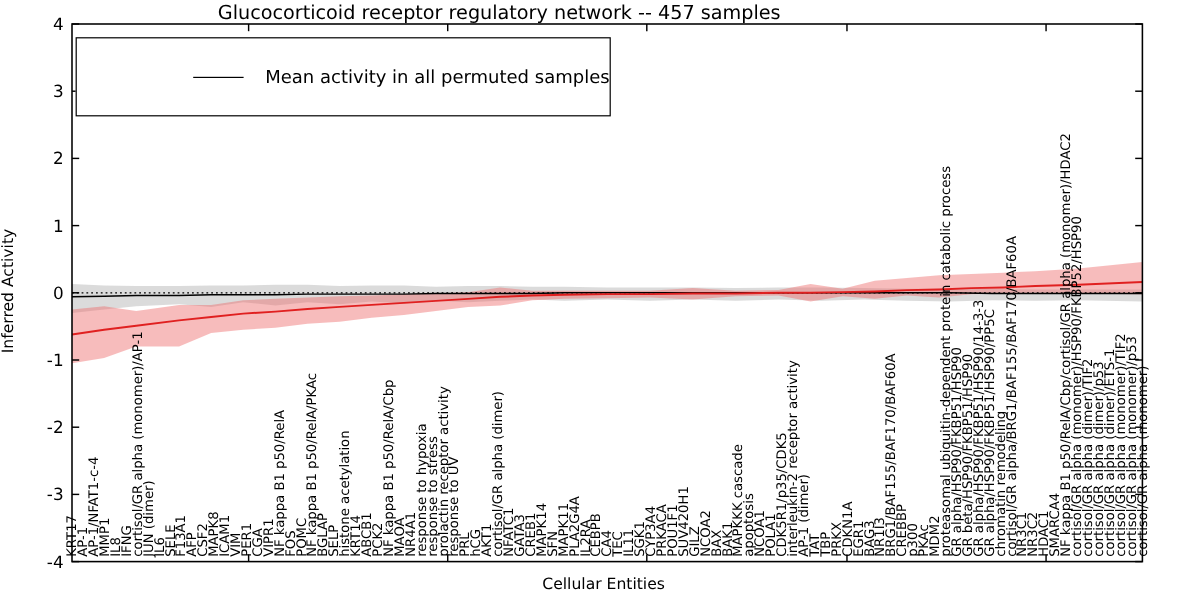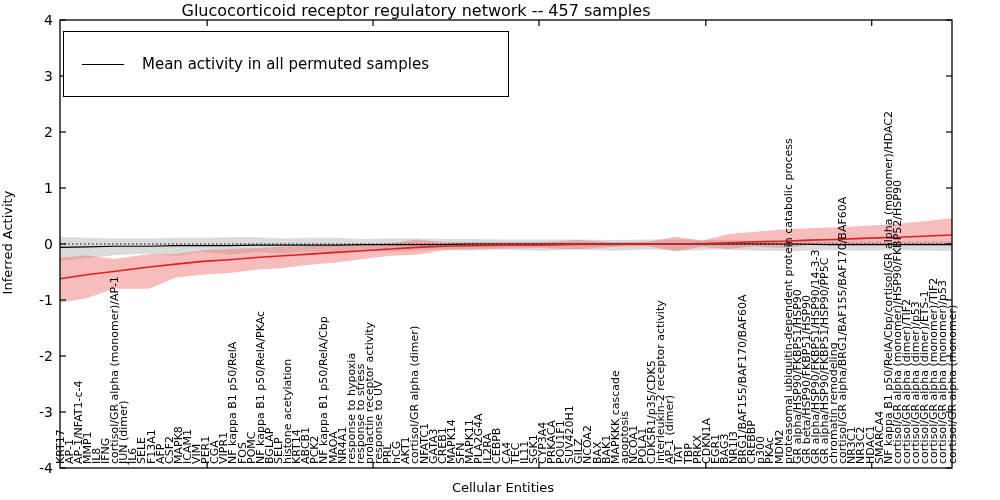--- a/index.html
+++ b/index.html
@@ -5,21 +5,21 @@
   html,body{margin:0;padding:0;background:#fff;width:1000px;height:500px;overflow:hidden;
     font-family:"DejaVu Sans",sans-serif;color:#000;}
   #figure{position:relative;width:1000px;height:500px;background:#fff;}
   #plot-svg{position:absolute;left:0;top:0;}
   .title{position:absolute;left:0;top:1px;width:832px;text-align:center;font-size:16px;}
   .xlabel{position:absolute;left:0;top:480px;width:1006px;text-align:center;font-size:13px;}
   .ylabel{position:absolute;left:-93px;top:235px;width:200px;text-align:center;font-size:13px;
     transform:rotate(-90deg);}
   .legend{position:absolute;left:63px;top:31px;width:446px;height:66px;background:#fff;
     border:1.6px solid #000;display:flex;flex-direction:column;justify-content:space-evenly;
-    box-sizing:border-box;padding-left:18px;}
+    box-sizing:border-box;padding-left:18px;align-items:flex-end;}
   .legend-row{display:flex;align-items:center;gap:18px;}
   .legend-line{display:inline-block;width:42px;height:0;border-top-style:solid;border-top-width:2px;}
   .legend-label{font-size:15px;}
 </style>
 </head>
 <body>
 
 <div id="figure">
   <svg id="plot-svg" width="1000" height="500">
       <polygon points="60,236.72 86.75999999999999,237.84 113.52,238.4 149.2,238.4 175.96,237.84 202.72,237.84 229.48,237.28 256.24,237.28 283,238.4 309.76,237.84 336.52,237.84 363.28000000000003,238.96 390.04,238.4 416.8,238.4 443.56,238.96 470.32,238.96 506,239.51999999999998 541.6800000000001,239.51999999999998 577.36,239.51999999999998 613.04,240.08 648.72,239.51999999999998 684.4,239.51999999999998 720.08,240.08 755.76,240.64 791.4399999999999,240.64 827.12,240.64 862.8000000000001,241.20000000000002 898.4799999999999,241.20000000000002 952,241.20000000000002 952,251.28 898.4799999999999,250.16000000000003 862.8000000000001,250.72 827.12,250.16000000000003 791.4399999999999,251.28 755.76,250.72 720.08,249.59999999999997 684.4,250.72 648.72,249.59999999999997 613.04,250.72 577.36,249.59999999999997 541.6800000000001,250.72 506,249.59999999999997 470.32,250.72 443.56,249.59999999999997 416.8,250.72 390.04,251.83999999999997 363.28000000000003,250.72 336.52,252.96 309.76,251.28 283,253.51999999999998 256.24,251.83999999999997 229.48,254.64000000000001 202.72,251.83999999999997 175.96,255.76 149.2,253.51999999999998 113.52,255.20000000000002 86.75999999999999,258 60,260.79999999999995" fill="#b0b0b0" fill-opacity="0.45" stroke="none"></polygon>

